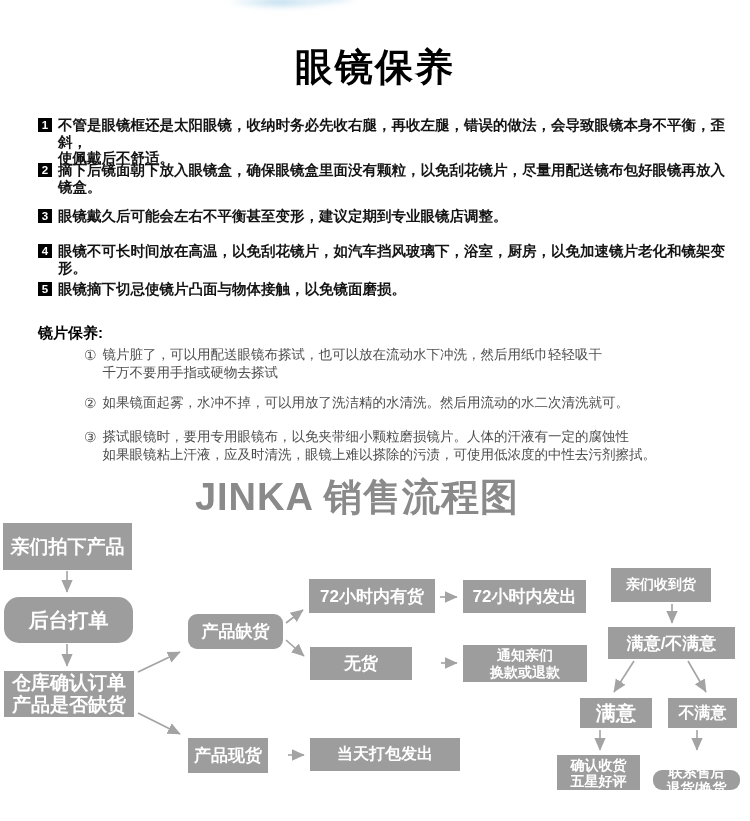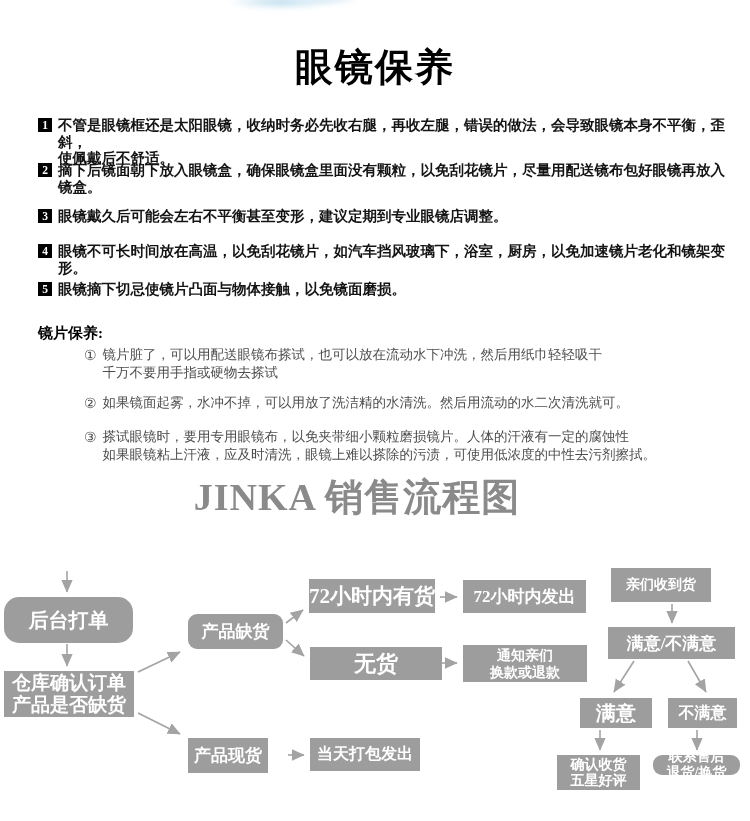--- a/index.html
+++ b/index.html
@@ -1,17 +1,17 @@
 <!DOCTYPE html>
 <html><head>
 <meta charset="utf-8">
 <style>
   html,body{margin:0;padding:0;background:#fff;}
   .page{position:relative;width:750px;height:821px;background:#ffffff;overflow:hidden;
-        font-family:Liberation Serif, serif;}
+        font-family:Liberation Sans, sans-serif;}
   .smudge{position:absolute;left:226px;top:-6px;width:110px;height:16px;border-radius:50%;
         background:radial-gradient(ellipse at center,rgba(150,200,228,.6),rgba(150,200,228,0) 70%);
         filter:blur(2px);}
   .smudge2{position:absolute;left:300px;top:-8px;width:60px;height:14px;border-radius:50%;
         background:radial-gradient(ellipse at center,rgba(170,210,235,.45),rgba(170,210,235,0) 70%);
         filter:blur(2px);}
   .main-title{position:absolute;top:42px;left:0;width:750px;text-align:center;
         font-size:38px;font-weight:bold;color:#000;letter-spacing:2px;}
   .care-item{position:absolute;left:38px;display:flex;align-items:flex-start;
         font-weight:bold;font-size:14.5px;line-height:16.5px;color:#141414;}
@@ -29,32 +29,32 @@
         font-size:38px;font-weight:bold;color:#8a8a8a;letter-spacing:1px;transform:translateX(-18px);}
   .flow{position:absolute;left:0;top:520px;width:750px;height:301px;}
   .flow svg{position:absolute;left:0;top:0;}
   .fb{position:absolute;background:#9d9d9d;color:#fff;font-weight:bold;
         display:flex;align-items:center;justify-content:center;text-align:center;
         white-space:pre-line;}
   .b1{left:3px;top:3px;width:129px;height:47px;font-size:19px;}
   .b2{left:4px;top:77px;width:129px;height:46px;font-size:20px;border-radius:15px;}
   .b3{left:4px;top:151px;width:130px;height:46px;font-size:19px;line-height:22px;text-align:right;}
   .b4{left:188px;top:94px;width:95px;height:35px;font-size:17px;border-radius:9px;}
-  .b5{left:309px;top:59px;width:126px;height:34px;font-size:21px;}
+  .b5{left:309px;top:59px;width:126px;height:34px;font-size:17px;}
   .b6{left:463px;top:60px;width:123px;height:33px;font-size:17px;}
-  .b7{left:310px;top:127px;width:132px;height:33px;font-size:22px;}
+  .b7{left:310px;top:127px;width:102px;height:33px;font-size:17px;}
   .b8{left:463px;top:125px;width:124px;height:37px;font-size:14px;line-height:17px;}
   .b9{left:188px;top:218px;width:80px;height:35px;font-size:17px;}
-  .b10{left:310px;top:218px;width:110px;height:33px;font-size:16px;}
+  .b10{left:310px;top:218px;width:150px;height:33px;font-size:16px;}
   .b11{left:611px;top:48px;width:100px;height:34px;font-size:14px;}
   .b12{left:608px;top:107px;width:127px;height:32px;font-size:17px;}
   .b13{left:580px;top:178px;width:72px;height:30px;font-size:20px;}
   .b14{left:668px;top:178px;width:69px;height:30px;font-size:16px;}
   .b15{left:557px;top:235px;width:83px;height:35px;font-size:14px;line-height:16px;}
-  .b16{left:653px;top:235px;width:87px;height:20px;font-size:14px;line-height:16px;border-radius:9px;}
+  .b16{left:653px;top:250px;width:87px;height:20px;font-size:14px;line-height:16px;border-radius:9px;}
 </style>
 </head>
 <body>
 
 <div class="page">
   <div class="smudge"></div>
   <div class="smudge2"></div>
 
   <div class="main-title">眼镜保养</div>
 
@@ -118,20 +118,21 @@
         <line x1="441" y1="143" x2="457" y2="143"></line>
         <line x1="288" y1="235" x2="304" y2="235"></line>
         <line x1="672" y1="84" x2="672" y2="103"></line>
         <line x1="634" y1="141" x2="614" y2="172"></line>
         <line x1="688" y1="141" x2="706" y2="172"></line>
         <line x1="600" y1="210" x2="600" y2="230"></line>
         <line x1="697" y1="210" x2="697" y2="230"></line>
       </g>
     </svg>
 
+    <div class="fb b1">亲们拍下产品</div>
     <div class="fb b2">后台打单</div>
     <div class="fb b3">仓库确认订单
 产品是否缺货</div>
     <div class="fb b4">产品缺货</div>
     <div class="fb b5">72小时内有货</div>
     <div class="fb b6">72小时内发出</div>
     <div class="fb b7">无货</div>
     <div class="fb b8">通知亲们
 换款或退款</div>
     <div class="fb b9">产品现货</div>

